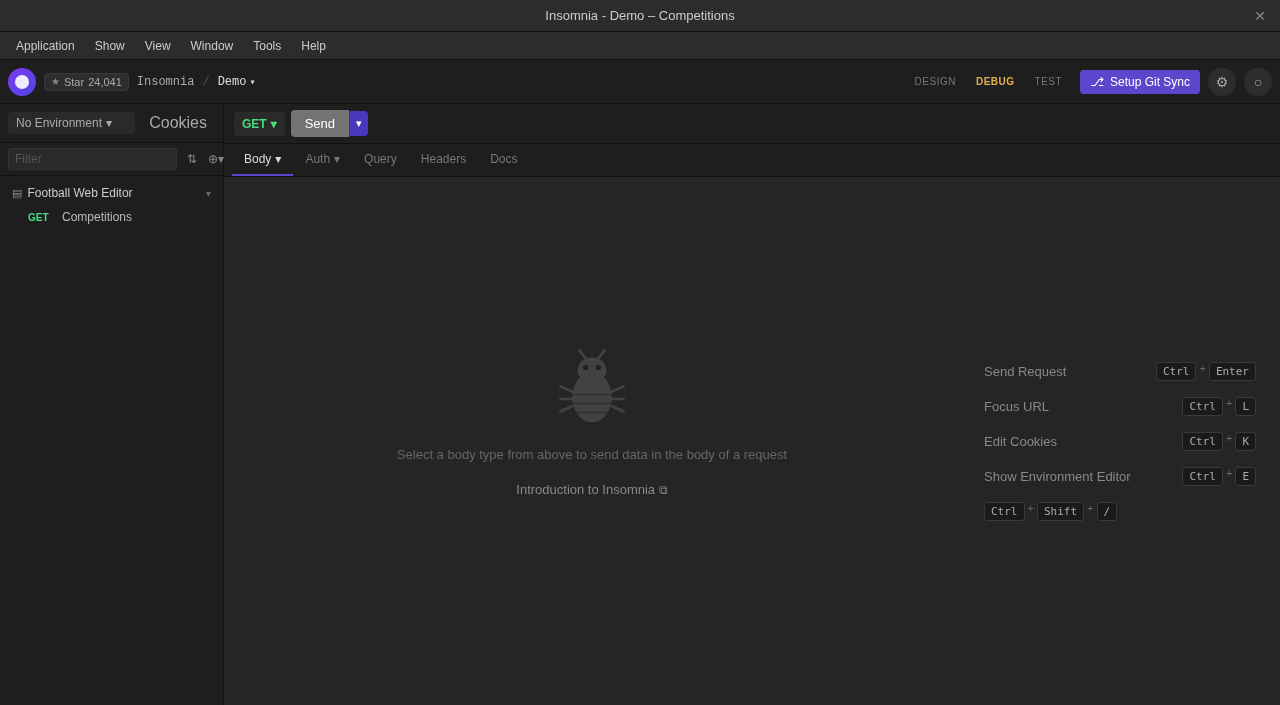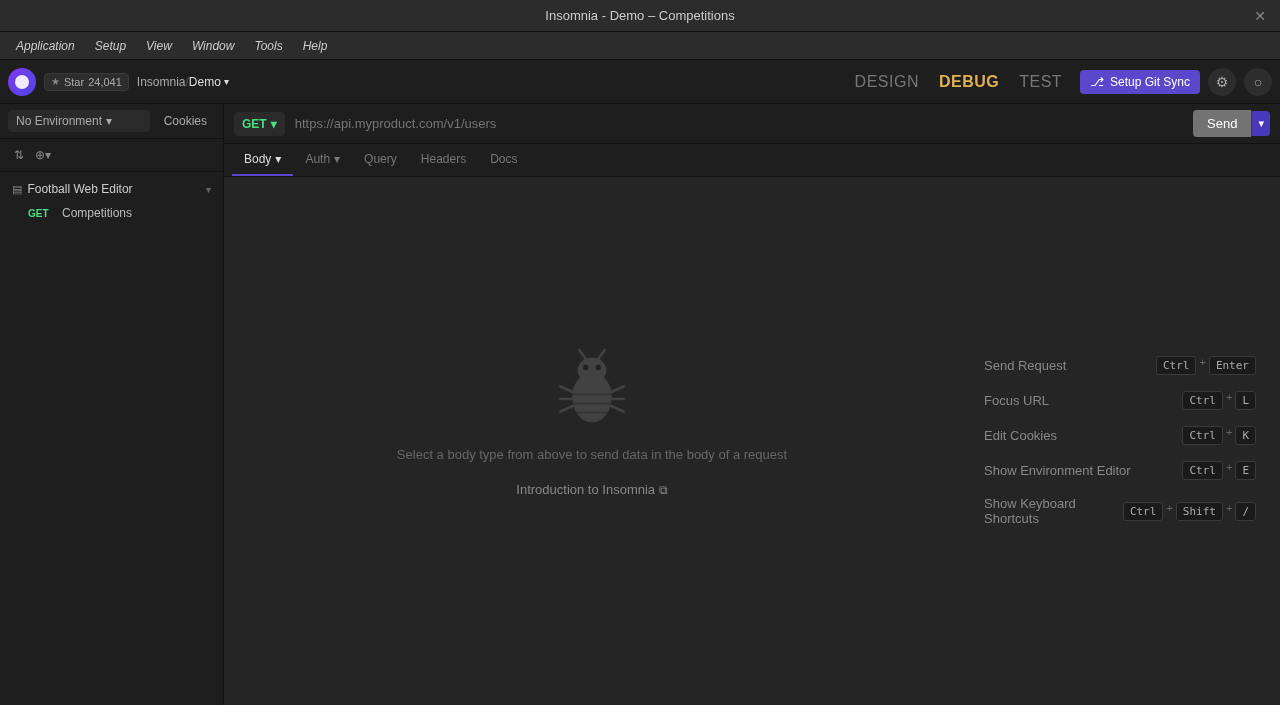--- a/index.html
+++ b/index.html
@@ -44,21 +44,20 @@
 
     
     .menu-bar {
       height: 28px;
       background: #2c2c2c;
       display: flex;
       align-items: center;
       padding: 0 8px;
       border-bottom: 1px solid #111;
       gap: 4px;
-      font-style: italic;
     }
     .menu-item {
       padding: 3px 8px;
       color: #ccc;
       cursor: pointer;
       border-radius: 3px;
       font-size: 12px;
     }
 
     
@@ -97,23 +96,24 @@
       border-radius: 4px;
       padding: 2px 6px;
       font-size: 11px;
       color: #aaa;
       cursor: pointer;
     }
     .star-icon { color: #888; font-size: 10px; }
     .breadcrumb {
       display: flex;
       align-items: flex-end;
-      gap: 0;
-      color: #888;
-      font-size: 12px;
+      gap: 8px;
+      color: #888;
+      font-size: 12px;
+      font-family: Liberation Mono, monospace;
     }
     .breadcrumb-link { color: #aaa; cursor: pointer; }
     .breadcrumb-sep { color: #555; }
     .breadcrumb-current {
       display: flex;
       align-items: center;
       gap: 3px;
       cursor: pointer;
     }
     .breadcrumb-current span { color: #ddd; }
@@ -121,21 +121,21 @@
 
     .toolbar-spacer { flex: 1; }
 
     .design-debug-test {
       display: flex;
       align-items: center;
       gap: 0;
     }
     .mode-btn {
       padding: 4px 10px;
-      font-size: 16px;
+      font-size: 10px;
       cursor: pointer;
       color: #777;
       letter-spacing: 0.5px;
     }
     .mode-btn.active { color: #e0b050; font-weight: 600; }
 
     .toolbar-right {
       display: flex;
       align-items: center;
       gap: 8px;
@@ -196,21 +196,21 @@
       background: #2a2a2a;
       border-radius: 4px;
       cursor: pointer;
       font-size: 12px;
       color: #aaa;
       flex: 1;
     }
     .cookies-btn {
       padding: 4px 8px;
       color: #aaa;
-      font-size: 12px;
+      font-size: 16px;
       cursor: pointer;
       border-radius: 4px;
     }
 
     .filter-row {
       display: flex;
       align-items: center;
       padding: 5px 8px;
       gap: 4px;
       border-bottom: 1px solid #111;
@@ -456,21 +456,21 @@
 </head>
 <body>
 
 <div class="title-bar">
   <span class="title-bar-text">Insomnia - Demo – Competitions</span>
   <div class="close-btn">✕</div>
 </div>
 
 <div class="menu-bar">
   <span class="menu-item">Application</span>
-  <span class="menu-item">Setup</span>
+  <span class="menu-item">Show</span>
   <span class="menu-item">View</span>
   <span class="menu-item">Window</span>
   <span class="menu-item">Tools</span>
   <span class="menu-item">Help</span>
 </div>
 
 <div class="toolbar">
   <div class="logo-circle">
     <div class="logo-inner"></div>
   </div>
@@ -515,20 +515,21 @@
   <div class="sidebar">
     <div class="sidebar-header">
       <div class="env-selector">
         <span>No Environment</span>
         <span>▾</span>
       </div>
       <span class="cookies-btn">Cookies</span>
     </div>
 
     <div class="filter-row">
+      <input class="filter-input" type="text" placeholder="Filter" style="">
       <div class="filter-actions">
         <button class="filter-action-btn">⇅</button>
         <button class="filter-action-btn">
           <span>⊕</span>
           <span>▾</span>
         </button>
       </div>
     </div>
 
     <div class="sidebar-content">
@@ -544,21 +545,20 @@
     </div>
   </div>
 
   <div class="request-area">
 
     <div class="url-bar">
       <div class="method-selector">
         <span>GET</span>
         <span>▾</span>
       </div>
-      <input class="url-input" type="text" placeholder="https://api.myproduct.com/v1/users" style="">
       <div class="send-btn-group">
         <button class="send-btn">Send</button>
         <button class="send-dropdown">▾</button>
       </div>
     </div>
 
     <div class="tabs-row">
       <div class="tab active">
         <span>Body</span>
         <span>▾</span>
@@ -641,21 +641,20 @@
           </div>
           <div class="shortcut-row">
             <span class="shortcut-label">Show Environment Editor</span>
             <div class="kbd-combo">
               <span class="kbd">Ctrl</span>
               <span class="kbd-plus">+</span>
               <span class="kbd">E</span>
             </div>
           </div>
           <div class="shortcut-row">
-            <span class="shortcut-label">Show Keyboard Shortcuts</span>
             <div class="kbd-combo">
               <span class="kbd">Ctrl</span>
               <span class="kbd-plus">+</span>
               <span class="kbd">Shift</span>
               <span class="kbd-plus">+</span>
               <span class="kbd">/</span>
             </div>
           </div>
         </div>
 

